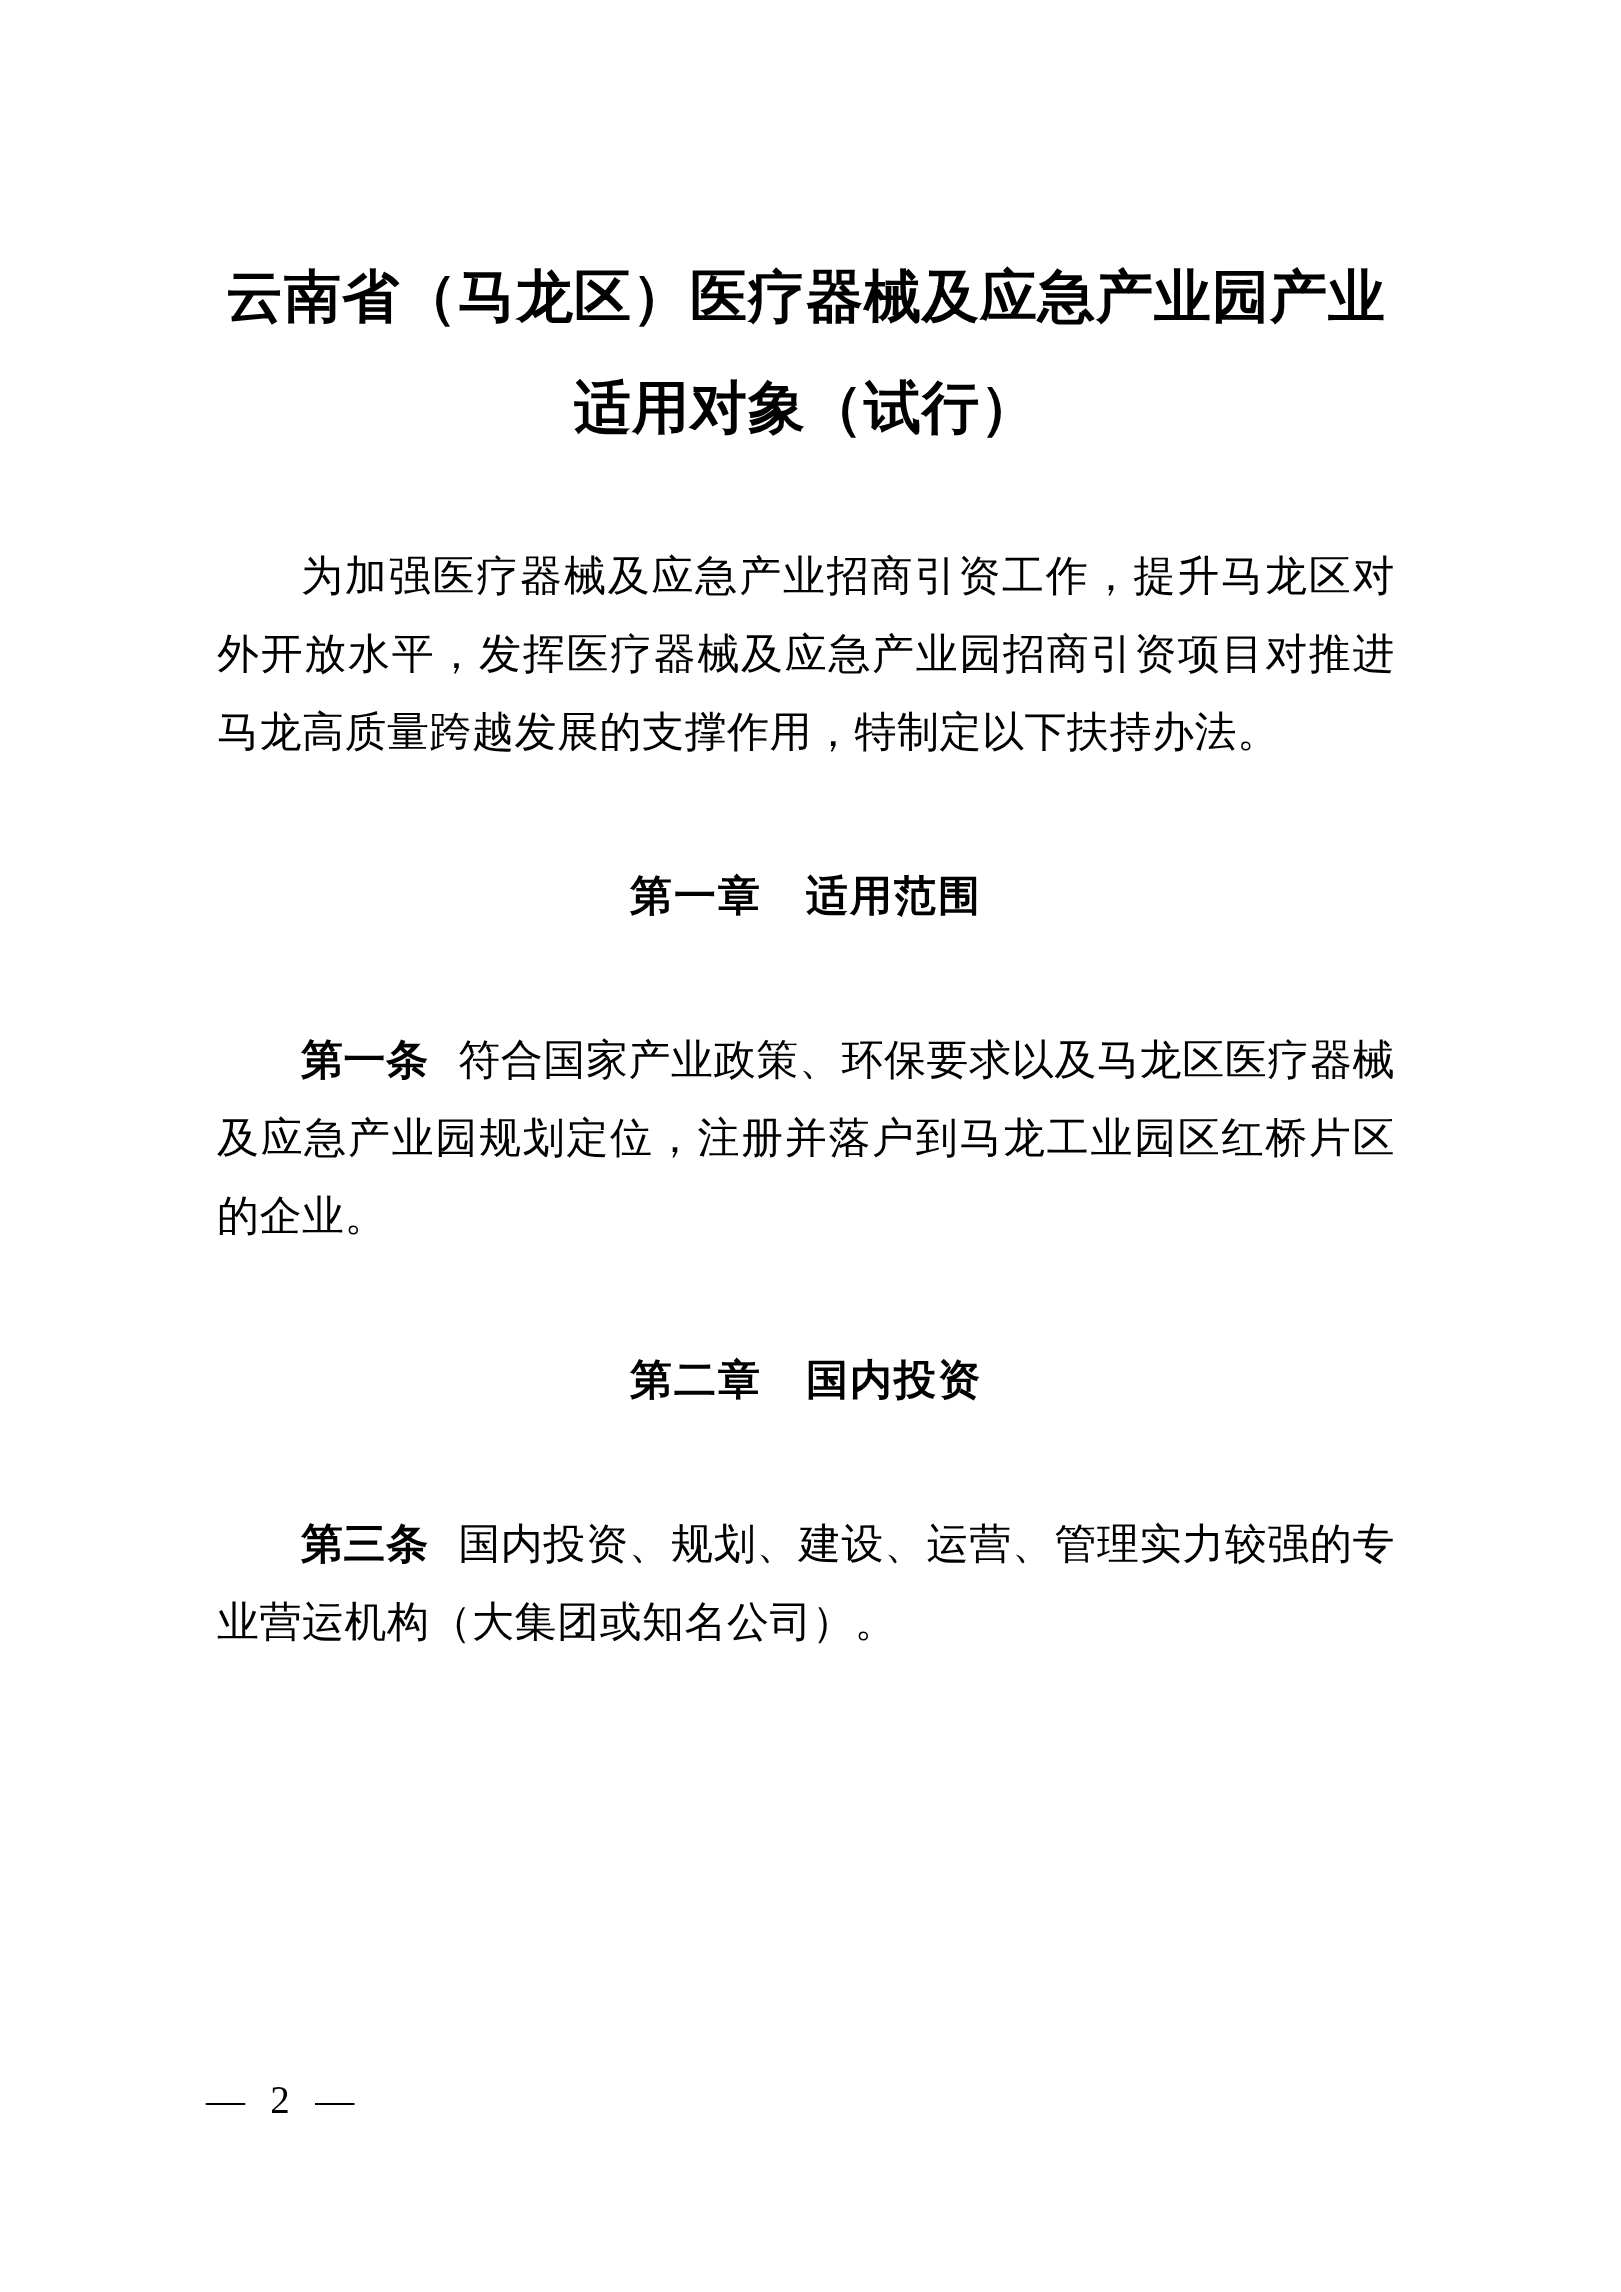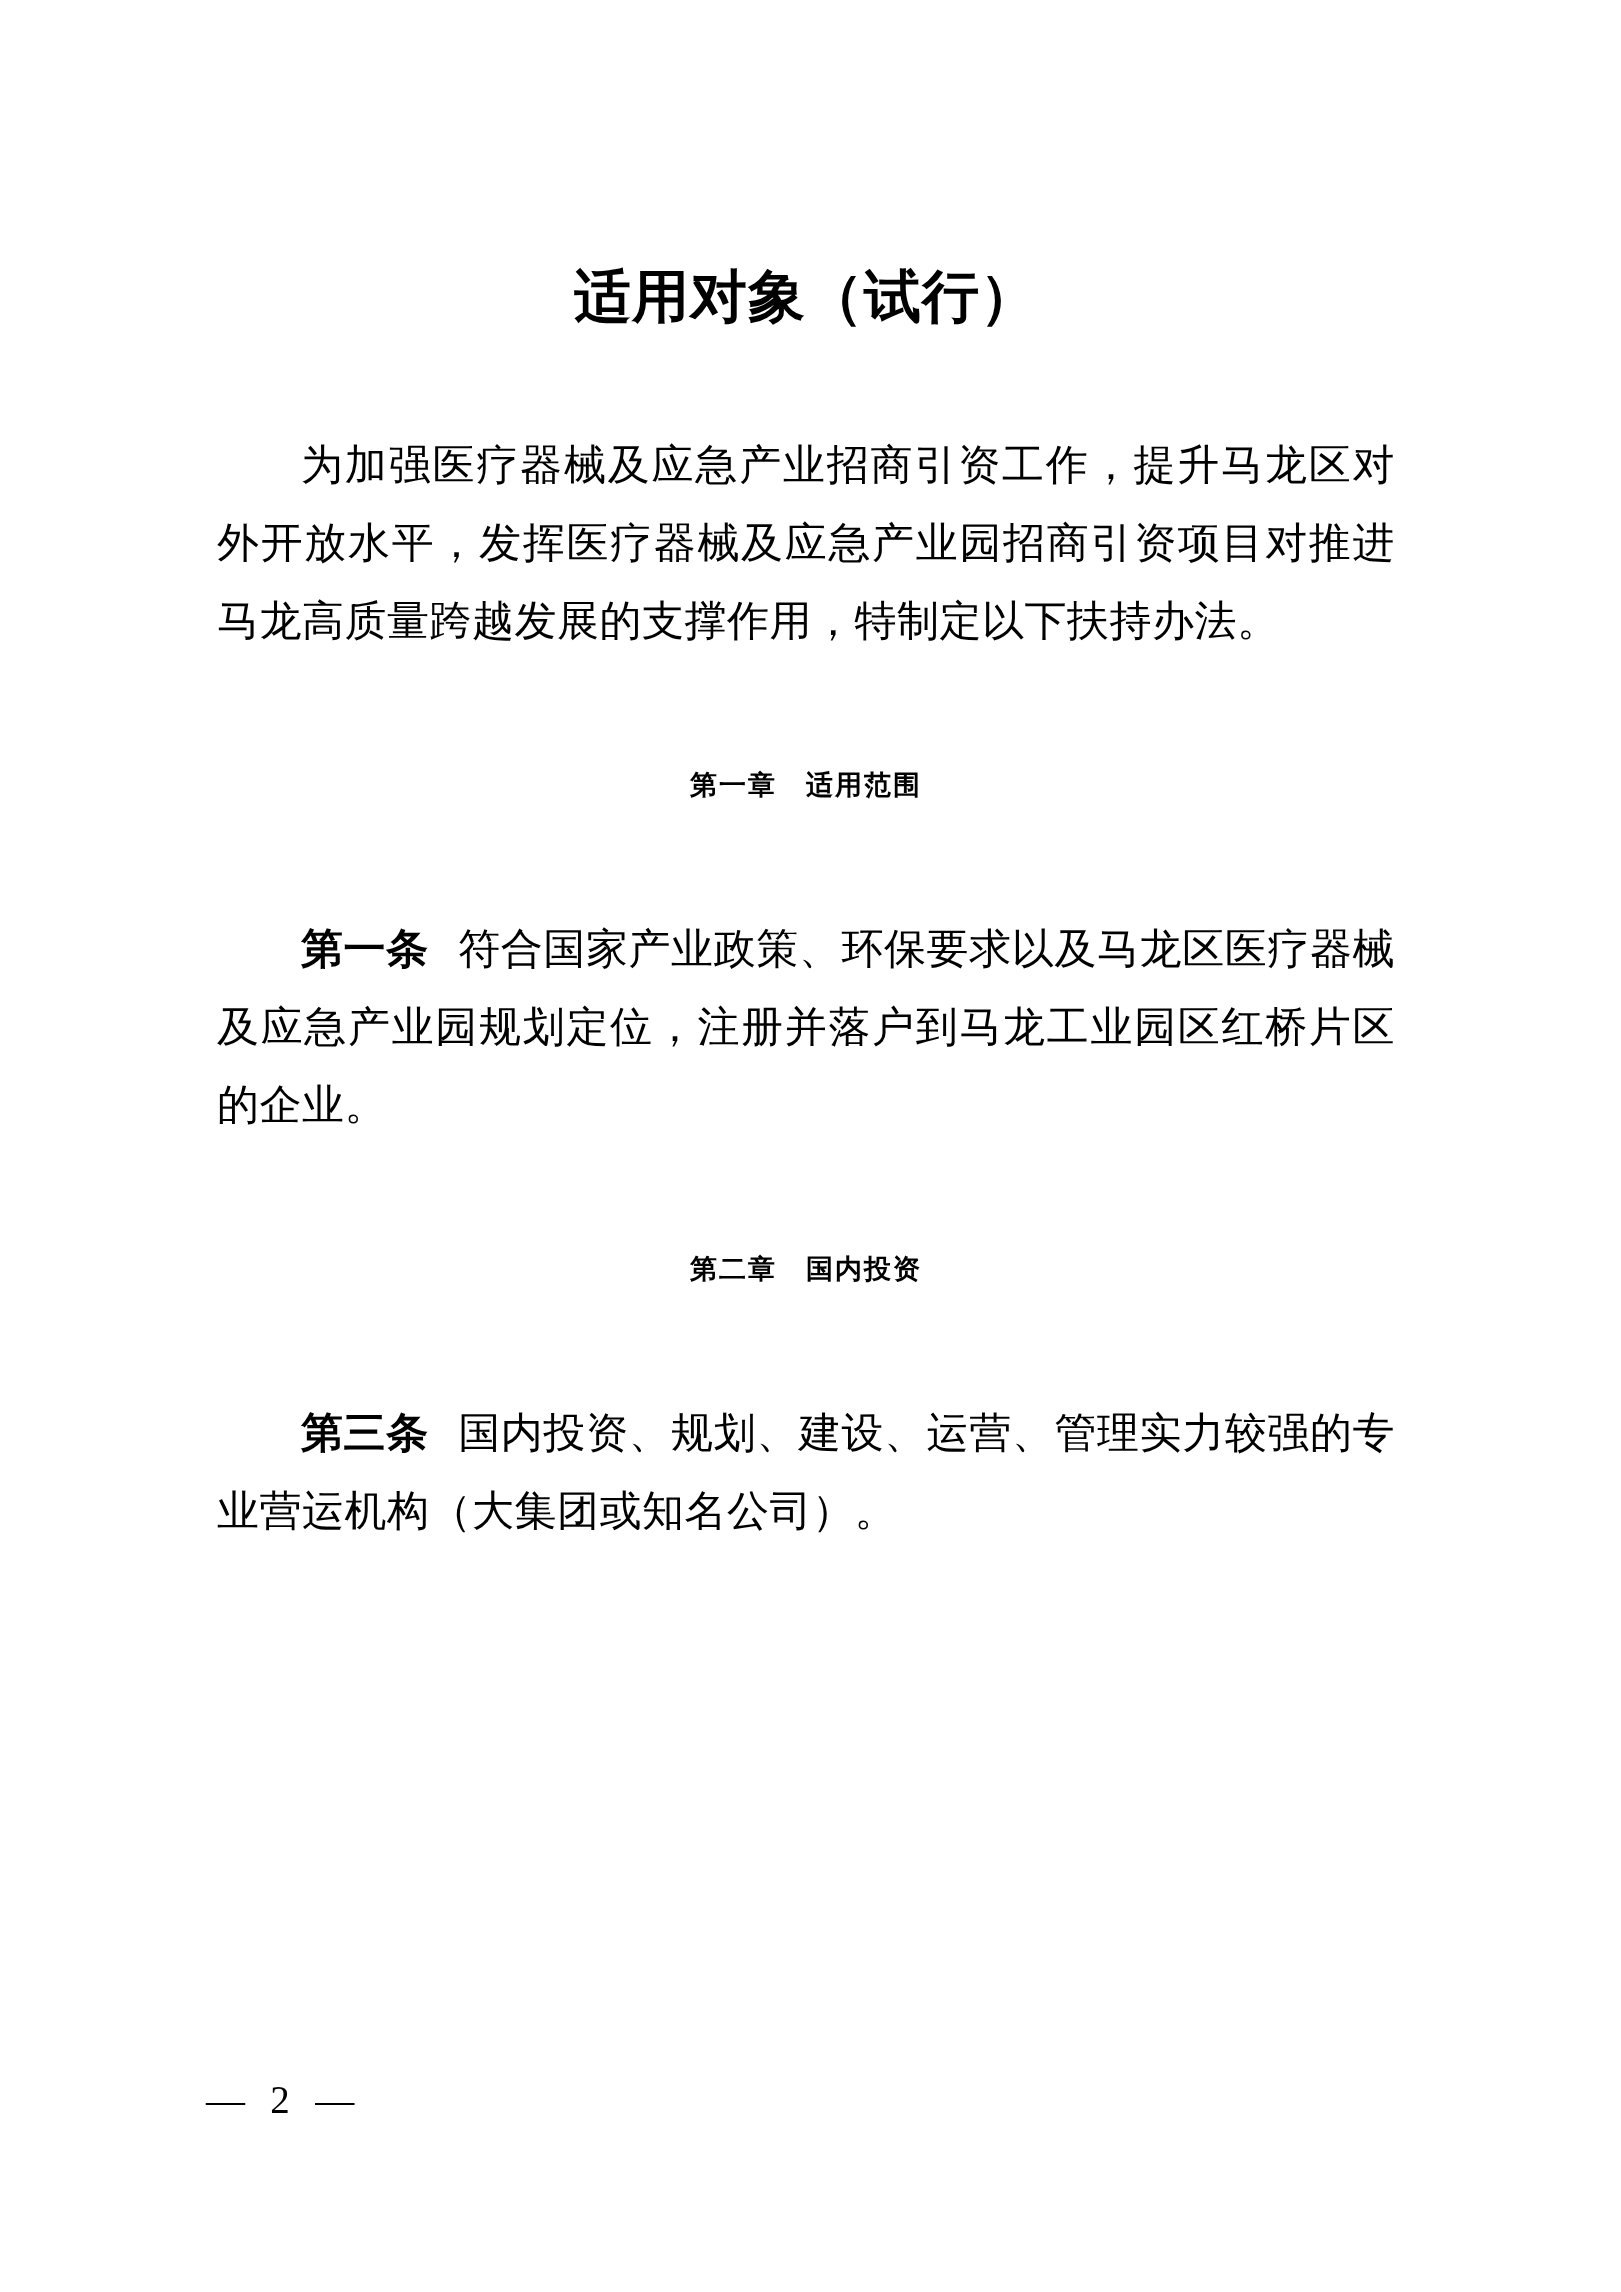--- a/index.html
+++ b/index.html
@@ -37,21 +37,21 @@
     line-height: 78px;
     text-align: justify;
     text-indent: 2em;
     letter-spacing: 0.5px;
   }
   .intro {
     margin-top: 74px;
   }
   .chapter-heading {
     margin: 86px 0;
-    font-size: 27px;
+    font-size: 42px;
     line-height: 78px;
     font-weight: 700;
     text-align: center;
     letter-spacing: 2px;
     font-family: "Liberation Sans", sans-serif;
   }
   .article-label {
     font-weight: 700;
     font-family: "Liberation Sans", sans-serif;
     margin-right: 0.7em;
@@ -66,20 +66,21 @@
     font-family: "Liberation Serif", serif;
   }
 </style>
 </head>
 <body>
 
 <div class="page">
   <div class="content">
 
     <h1 class="doc-title">
+      <span class="title-line">云南省（马龙区）医疗器械及应急产业园产业</span>
       <span class="title-line">适用对象（试行）</span>
     </h1>
 
     <p class="body-par intro">为加强医疗器械及应急产业招商引资工作，提升马龙区对外开放水平，发挥医疗器械及应急产业园招商引资项目对推进马龙高质量跨越发展的支撑作用，特制定以下扶持办法。</p>
 
     <h2 class="chapter-heading">第一章　适用范围</h2>
 
     <p class="body-par">
       <span class="article-label">第一条</span><span>符合国家产业政策、环保要求以及马龙区医疗器械及应急产业园规划定位，注册并落户到马龙工业园区红桥片区的企业。</span>
     </p>

